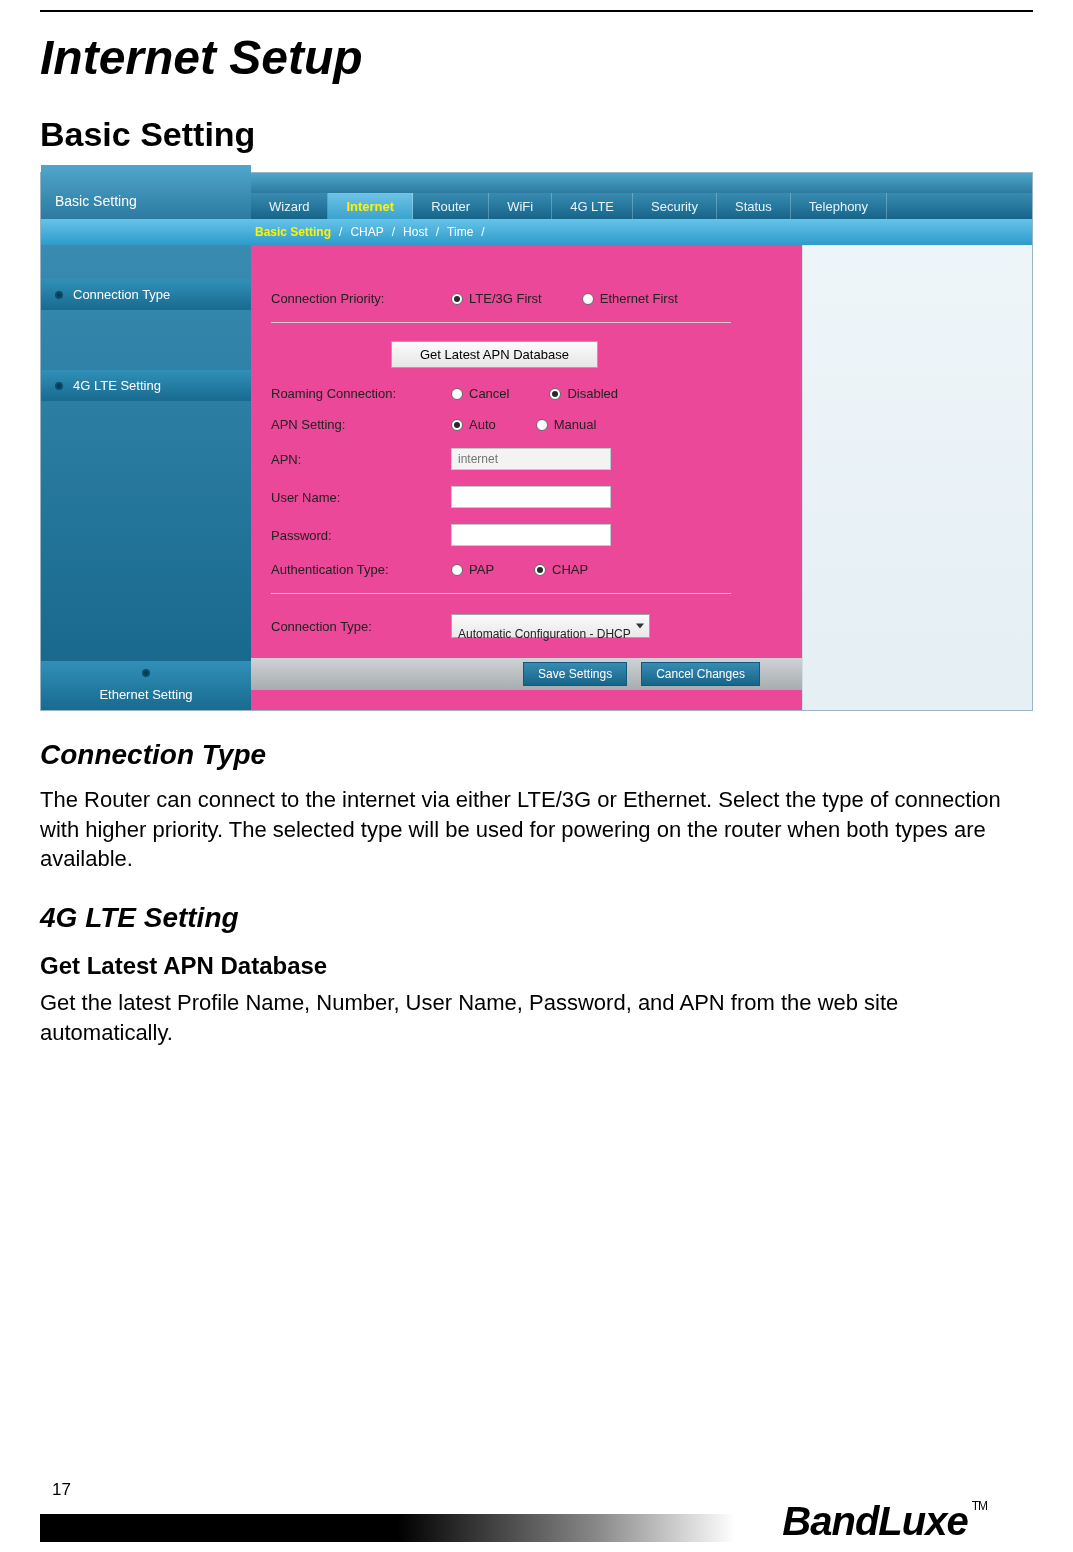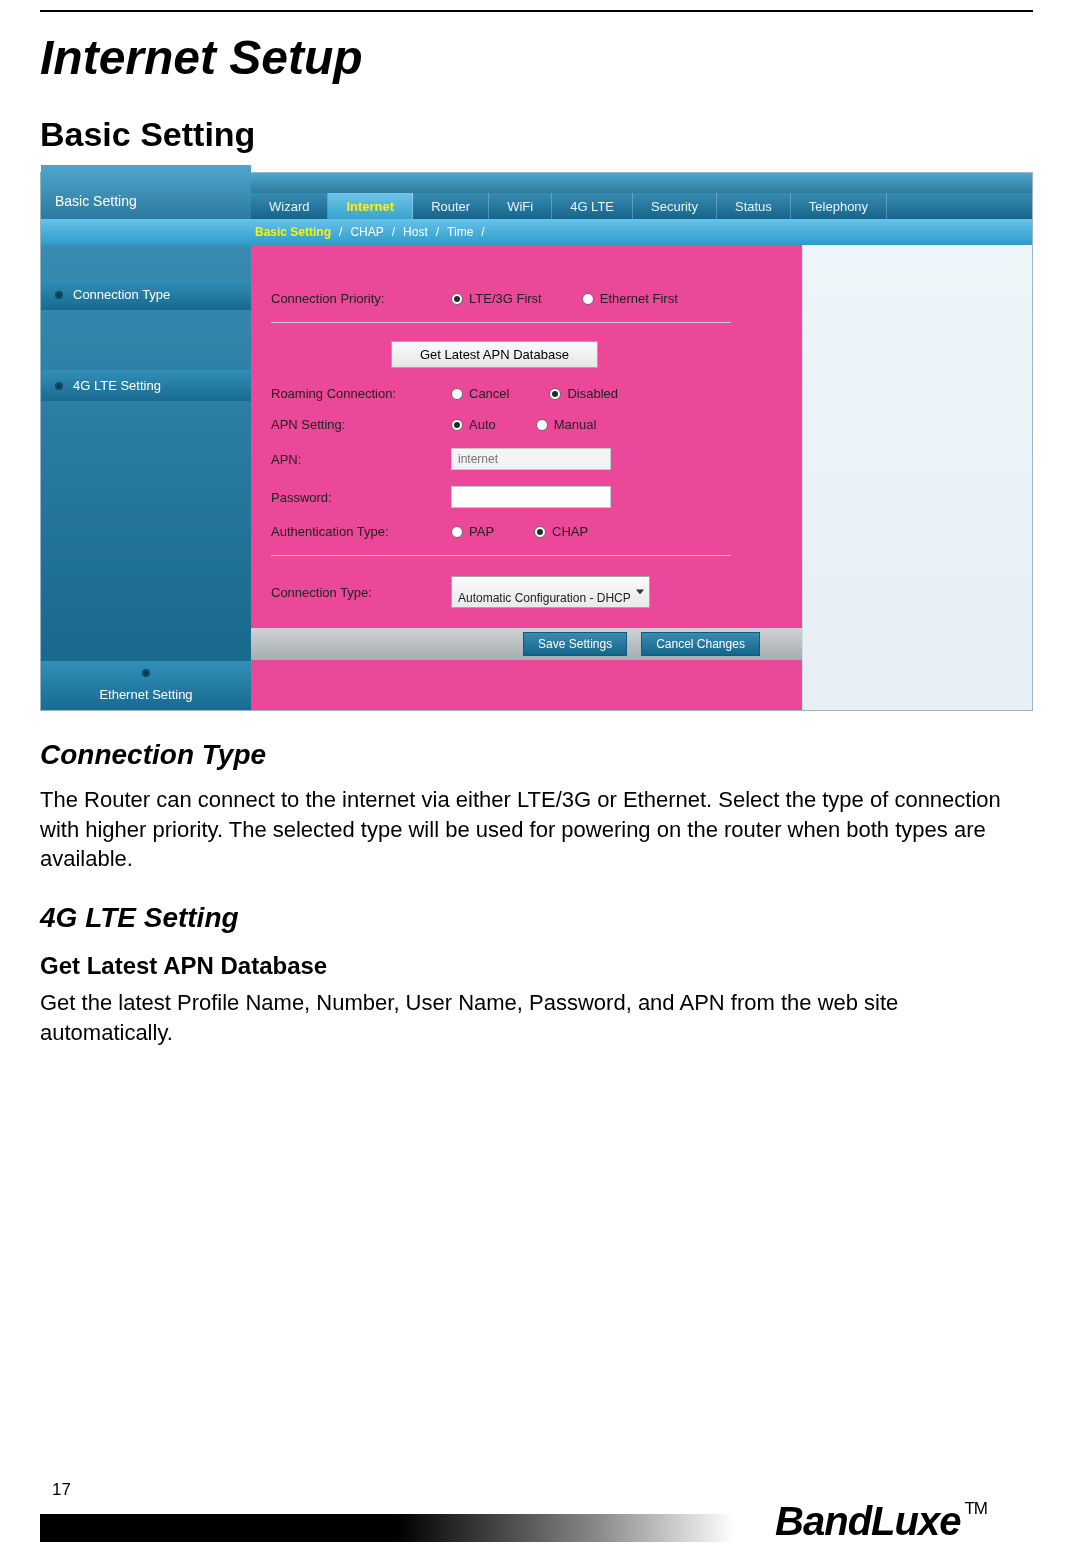--- a/index.html
+++ b/index.html
@@ -159,26 +159,26 @@
     width: 160px;
     padding: 2px 6px;
     font-size: 12px;
     background: #fff;
     color: #555;
   }
   .ss-input.disabled { background: #f3f3f3; color: #999; }
   .ss-select {
     border: 1px solid #9aa;
     background: linear-gradient(#fafafa, #e9e9e9);
-    height: 32px;
-    padding: 2px 18px 2px 6px;
+    height: 24px;
+    padding: 12px 18px 2px 6px;
     font-size: 12px;
     position: relative;
     display: inline-flex;
-    align-items: flex-end;
+    align-items: flex-start;
   }
   .ss-select::after {
     content: "";
     position: absolute;
     right: 5px; top: 50%; transform: translateY(-50%);
     width: 0; height: 0;
     border-left: 4px solid transparent;
     border-right: 4px solid transparent;
     border-top: 5px solid #333;
   }
@@ -220,21 +220,21 @@
     position: absolute;
     right: 40px;
     bottom: 18px;
     font-size: 40px;
     font-weight: 900;
     font-style: italic;
     letter-spacing: -1px;
     background: #fff;
     padding: 0 6px;
   }
-  .brand .tm { font-size: 17px; vertical-align: top; font-style: normal; font-weight: normal; margin-left: 4px; }
+  .brand .tm { font-size: 12px; vertical-align: top; font-style: normal; font-weight: normal; margin-left: 4px; }
   .page-wrap { position: relative; min-height: 1552px; padding-bottom: 120px; }
 </style>
 </head>
 <body>
 <div class="page-wrap">
 
 <div class="top-rule"></div>
 
 <h1 class="h1">Internet Setup</h1>
 
@@ -350,20 +350,24 @@
               <span>Manual</span>
             </div>
           </div>
         </div>
 
         <div class="ss-row">
           <div class="ss-label">APN:</div>
           <input class="ss-input disabled" readonly="" placeholder="internet" style="">
         </div>
 
+        <div class="ss-row">
+          <div class="ss-label">User Name:</div>
+          <input class="ss-input" style="">
+        </div>
 
         <div class="ss-row">
           <div class="ss-label">Password:</div>
           <input class="ss-input" type="password" style="">
         </div>
 
         <div class="ss-row">
           <div class="ss-label">Authentication Type:</div>
           <div class="ss-opts">
             <div class="ss-opt">

